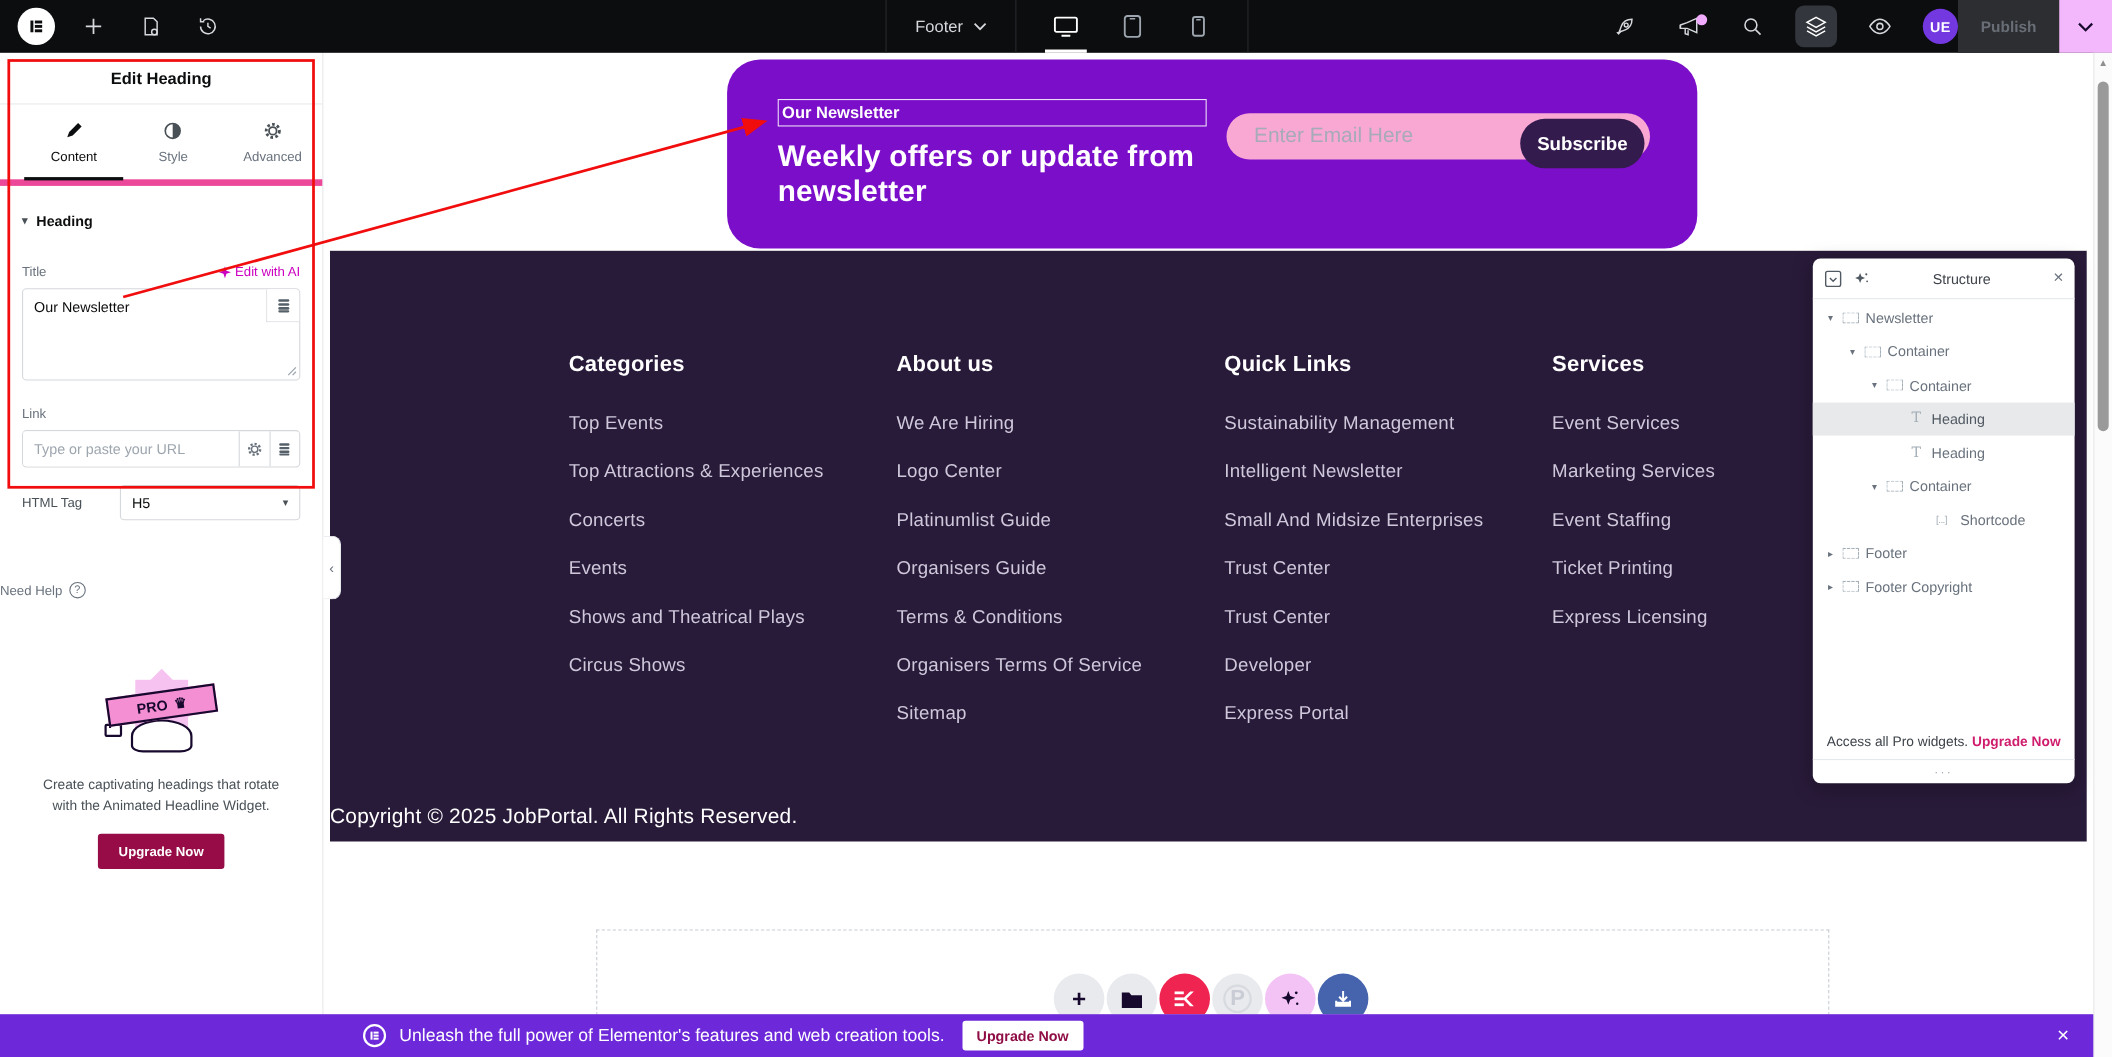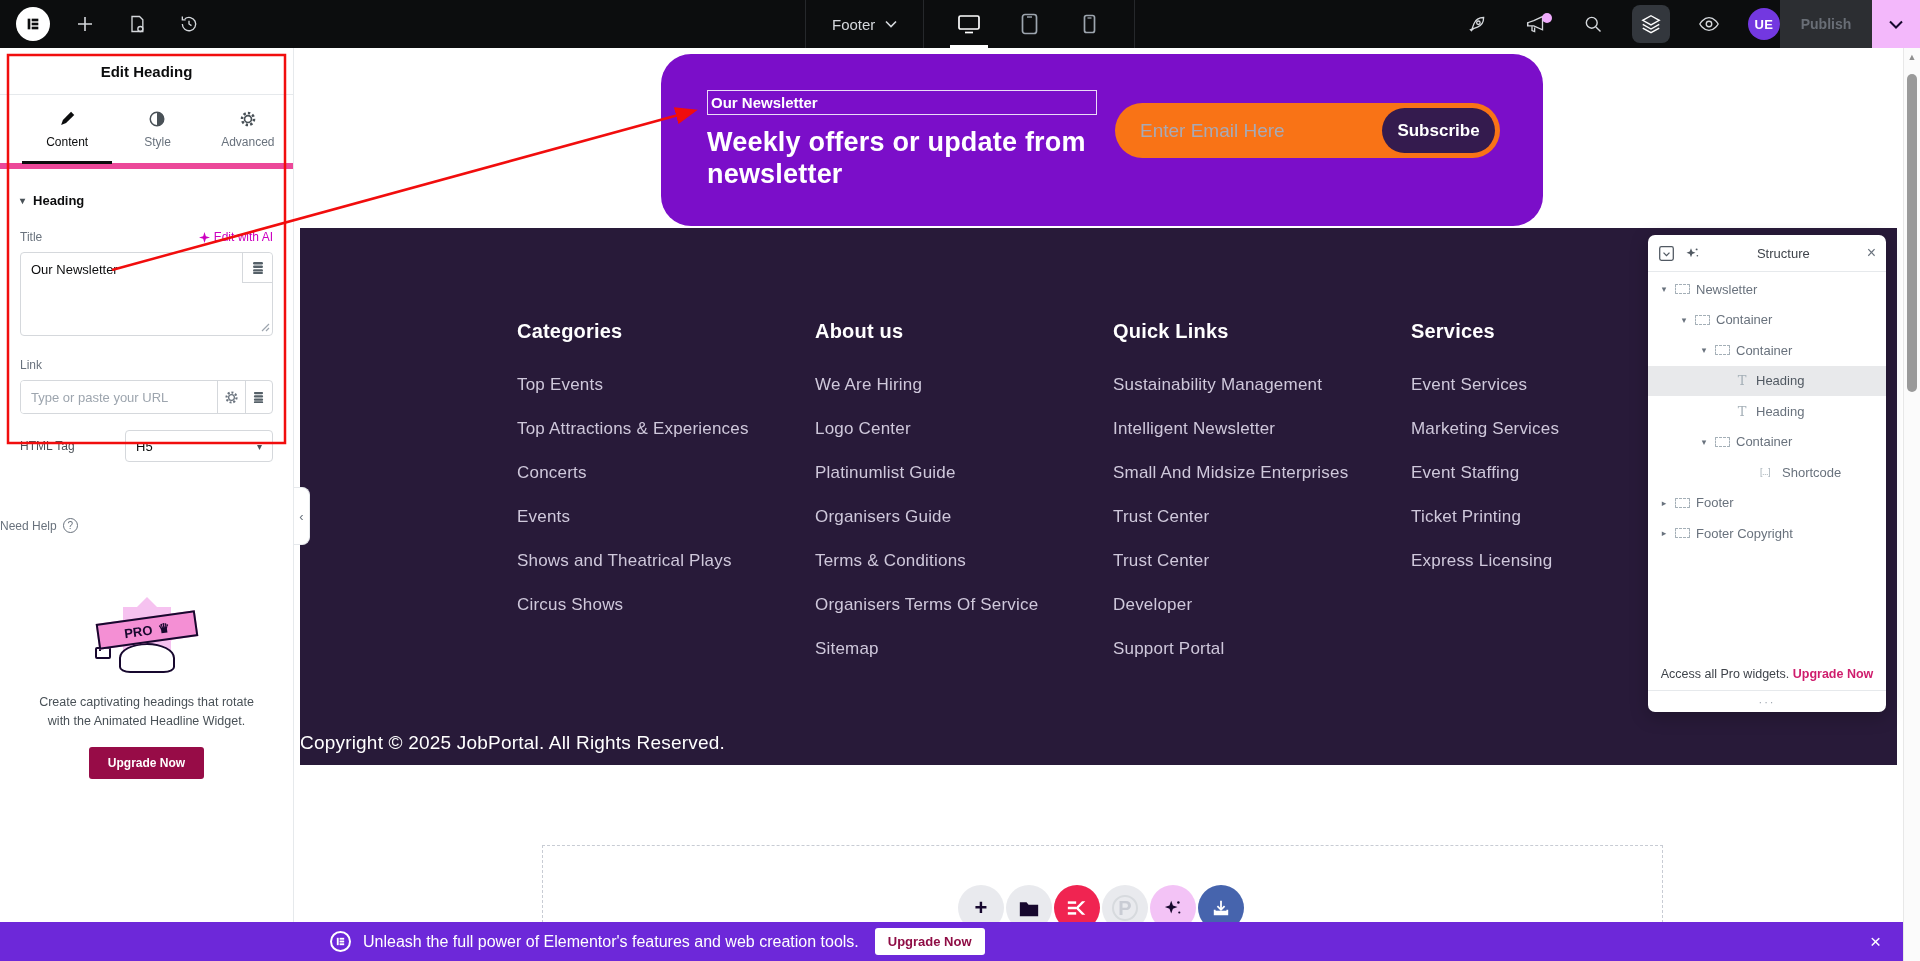--- a/index.html
+++ b/index.html
@@ -28,55 +28,55 @@
   .panel { position:absolute; left:0; top:48px; width:294px; height:874px; background:#fff; border-right:1px solid #e6e9ec; z-index:20; }
   .panel-title { height:47px; display:flex; align-items:center; justify-content:center; font-size:15px; font-weight:bold; color:#0c0d0e; border-bottom:1px solid #e6e9ec; }
   .tabs { display:flex; height:74px; border-bottom:6px solid #ec4899;padding-left:22px; }
   .tab { flex:1; display:flex; flex-direction:column; align-items:center; justify-content:center; gap:7px; color:#69727d; font-size:12px; position:relative; }
   .tab .ticon { height:18px; display:flex; align-items:center; }
   .tab.active { color:#0c0d0e; }
   .tab.active:after { content:""; position:absolute; left:0; right:0; bottom:-1px; height:3px; background:#0c0d0e; }
   .section-head { display:flex; align-items:center; gap:8px; margin:24px 20px 0 20px; font-size:13px; font-weight:bold; color:#0c0d0e; }
   .caret-sm { font-size:10px; color:#495157; }
   .ctrl { margin:0 20px; }
-  .label-row { display:flex; align-items:center; justify-content:space-between; margin-top:22px; }
+  .label-row { display:flex; align-items:center; justify-content:space-between; margin-top:32px; }
   .ctrl-label { font-size:12px; color:#69727d; }
   .ai-link { display:flex; align-items:center; gap:4px; font-size:12px; color:#cc00c0; }
   .txtarea-wrap { position:relative; margin-top:8px; }
   textarea.el-input { width:100%; height:84px; border:1px solid #d5d8dc; border-radius:4px; font-family:"Liberation Sans",sans-serif; font-size:13px; color:#0c0d0e; padding:9px 10px; resize:none; outline:none; }
   .dyn-corner { position:absolute; top:1px; right:1px; width:30px; height:30px; background:#fff; border-left:1px solid #d5d8dc; border-bottom:1px solid #d5d8dc; border-radius:0 4px 0 0; display:flex; align-items:center; justify-content:center; }
   .resize-corner { position:absolute; right:3px; bottom:4px; }
   .url-row { display:flex; margin-top:8px; border:1px solid #d5d8dc; border-radius:4px; height:34px; overflow:hidden; }
   .url-row input { flex:1; border:0; outline:none; font-family:"Liberation Sans",sans-serif; font-size:13px; padding:0 10px; color:#0c0d0e; }
   .url-row input::placeholder { color:#9da5ae; }
   .url-cell { width:32px; display:flex; align-items:center; justify-content:center; border-left:1px solid #d5d8dc; color:#69727d; }
   .htmltag-row { display:flex; align-items:center; justify-content:space-between; margin-top:16px; }
   .htmltag-label { font-size:12px; color:#495157; }
-  .select { width:148px; height:32px; border:1px solid #d5d8dc; border-radius:4px; display:flex; align-items:center; justify-content:space-between; padding:0 10px; font-size:13px; color:#0c0d0e; }
+  .select { width:164px; height:32px; border:1px solid #d5d8dc; border-radius:4px; display:flex; align-items:center; justify-content:space-between; padding:0 10px; font-size:13px; color:#0c0d0e; }
   .needhelp { display:flex; align-items:center; gap:6px; margin-top:56px; color:#69727d; font-size:12px; }
   .help-q { width:15px; height:15px; border:1px solid #69727d; border-radius:50%; font-size:10px; display:flex; align-items:center; justify-content:center; }
   .promo { margin-top:66px; text-align:center; }
   .promo-art { position:relative; width:160px; height:80px; margin:0 auto; }
   .burst, .burst2 { position:absolute; left:56px; top:8px; width:48px; height:48px; background:#f6c2f0; }
   .burst2 { transform:rotate(45deg); }
   .pro-banner { position:absolute; left:30px; top:18px; width:100px; height:26px; background:#f48fd4; border:2px solid #17082e; transform:rotate(-8deg); display:flex; align-items:center; justify-content:center; gap:6px; font-size:13px; font-weight:bold; color:#17082e; }
   .hand { position:absolute; left:52px; top:44px; width:56px; height:30px; background:#fff; border:2px solid #17082e; border-radius:50% 50% 20% 20%; }
   .lock { position:absolute; left:28px; top:48px; width:16px; height:12px; background:#fff; border:2px solid #17082e; border-radius:2px; }
   .lock:before { content:""; position:absolute; left:2px; top:-8px; width:8px; height:8px; border:2px solid #17082e; border-bottom:0; border-radius:6px 6px 0 0; }
   .promo-text { margin:14px auto 0; width:230px; font-size:12.5px; line-height:1.5; color:#495157; }
   .upgrade-btn { display:inline-block; margin-top:16px; background:#970c47; color:#fff; font-size:12px; font-weight:bold; padding:9px 19px; border-radius:3px; }
   .collapse-tab { position:absolute; left:294px; top:487px; width:16px; height:58px; background:#fff; border:1px solid #e6e9ec; border-left:0; border-radius:0 8px 8px 0; display:flex; align-items:center; justify-content:center; color:#69727d; font-size:13px; z-index:21; }
 
   
   .canvas { position:absolute; left:294px; top:48px; width:1609px; height:874px; background:#fff; overflow:hidden; }
   .newsletter { position:absolute; left:367px; top:6px; width:882px; height:172px; background:#7b0ec9; border-radius:30px; }
   .nl-heading-outline { position:absolute; left:46px; top:36px; width:390px; height:25px; border:1px solid rgba(255,255,255,0.85); display:flex; align-items:center; }
   .nl-heading-sm { font-size:15px; font-weight:bold; color:#fff; padding-left:3px; }
   .nl-heading-lg { position:absolute; left:46px; top:72px; width:440px; font-size:27px; line-height:32px; font-weight:bold; color:#fff; letter-spacing:0.2px; }
-  .email-pill { position:absolute; left:454px; top:49px; width:385px; height:55px; background:#f97316; border-radius:28px; display:flex; align-items:center; }
+  .email-pill { position:absolute; left:454px; top:49px; width:385px; height:42px; background:#f9a8d4; border-radius:28px; display:flex; align-items:center; }
   .email-pill input { flex:1; border:0; outline:none; background:transparent; font-family:"Liberation Sans",sans-serif; font-size:19px; padding-left:25px; color:#333; }
   .email-pill input::placeholder { color:#a7aab8; }
   .subscribe-btn { position:absolute; right:5px; top:5px; width:113px; height:45px; background:#341b4e; border-radius:23px; color:#fff; font-size:17px; font-weight:bold; display:flex; align-items:center; justify-content:center; }
   .site-footer { position:absolute; left:6px; top:180px; width:1597px; height:537px; background:#281a39; }
   .fcol { position:absolute; top:92px; width:290px; }
   .fcol h4 { color:#fff; font-size:20px; font-weight:bold; margin-bottom:32px; letter-spacing:0.2px; }
   .fcol a { display:block; color:#cfc8db; font-size:17px; line-height:20px; margin-bottom:24px; text-decoration:none; letter-spacing:0.2px; }
   .copyright { position:absolute; left:0; right:0; top:504px; color:#fff; font-size:19px; letter-spacing:0.2px; }
   .dashed-box { position:absolute; left:248px; top:797px; width:1121px; height:78px; border:1px dashed #c8ccd4; }
   .add-row { position:absolute; left:664px; top:837px; display:flex; gap:2px; }
@@ -387,21 +387,21 @@
         <a>Sitemap</a>
       </div>
       <div class="fcol" style="left:813px;">
         <h4>Quick Links</h4>
         <a>Sustainability Management</a>
         <a>Intelligent Newsletter</a>
         <a>Small And Midsize Enterprises</a>
         <a>Trust Center</a>
         <a>Trust Center</a>
         <a>Developer</a>
-        <a>Support Portal</a>
+        <a>Express Portal</a>
       </div>
       <div class="fcol" style="left:1111px;">
         <h4>Services</h4>
         <a>Event Services</a>
         <a>Marketing Services</a>
         <a>Event Staffing</a>
         <a>Ticket Printing</a>
         <a>Express Licensing</a>
       </div>
       <div class="copyright">Copyright © 2025 JobPortal. All Rights Reserved.</div>

